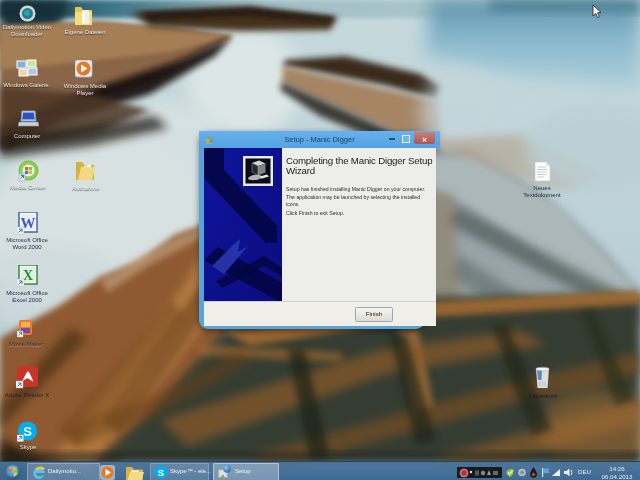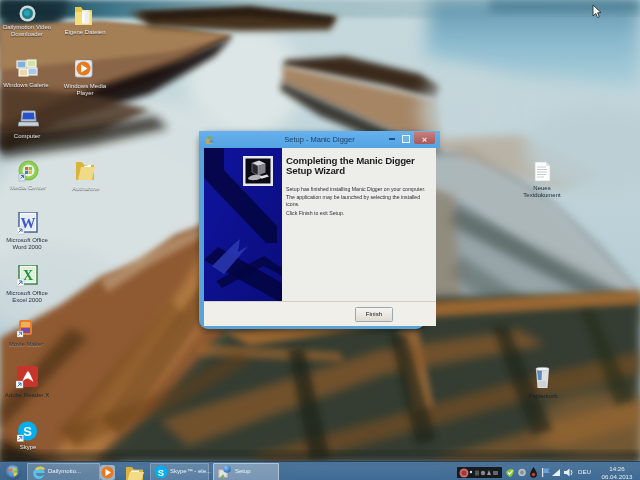--- a/index.html
+++ b/index.html
@@ -243,21 +243,21 @@
     <rect x="41.5" y="10.5" width="25" height="25" fill="#0a0a14"></rect>
     <g transform="translate(42,11)">
       <path d="M6,4 L13,1.5 L19.5,4.5 L12,7 Z" fill="#d4d4d8"></path>
       <path d="M12,7 L19.5,4.5 L19.5,13.5 L12,16.5 Z" fill="#808089"></path>
       <path d="M6,4 L12,7 L12,16.5 L6,13 Z" fill="#26262e" stroke="#a8a8b0" stroke-width=".5"></path>
       <path d="M2.5,18.5 C5,15.5 12,15 15,16.5 C17.5,18 14,20.5 9.5,21 C5,21.5 .5,20.5 2.5,18.5 Z" fill="#b2b2b8"></path>
       <path d="M13.5,17.5 L21,15.5 L23,17.5 L15.5,19.8 Z" fill="#e2e2e6"></path>
     </g>
   </svg>
 
-  <div class="abs" style="left:87px;top:24.5px;width:148px;font-size:9.7px;line-height:10.8px;font-weight:bold;color:#1c1c1c;letter-spacing:-.2px">Completing the Manic Digger Setup Wizard</div>
+  <div class="abs" style="left:87px;top:24.5px;width:148px;font-size:9.7px;line-height:10.8px;font-weight:normal;color:#1c1c1c;letter-spacing:-.2px">Completing the Manic Digger Setup Wizard</div>
   <div class="abs" style="left:87px;top:55px;width:150px;font-size:5.2px;line-height:7.5px;color:#2e2e2e">Setup has finished installing Manic Digger on your computer.<br>The application may be launched by selecting the installed<br>icons.</div>
   <div class="abs" style="left:87px;top:79px;width:140px;font-size:5.2px;color:#2e2e2e">Click Finish to exit Setup.</div>
 
   <div class="abs" style="left:4.5px;top:170px;width:232px;height:24px;background:#f0efe9;border-top:1px solid #d2d0c6"></div>
   <div class="abs" style="left:156px;top:176px;width:36px;height:12.5px;background:linear-gradient(#f6f5f1,#dedbd1);border:1px solid #9aa8b2;border-radius:1.5px;font-size:6.2px;color:#1a1a1a;text-align:center;line-height:12px">Finish</div>
 </div>
 
 <div class="abs" style="left:0;top:461px;width:640px;height:19px;background:linear-gradient(rgba(73,115,156,.93),rgba(56,100,143,.95));border-top:1px solid rgba(30,52,72,.7)">
   <svg class="abs" style="left:5px;top:1.5px" width="16" height="16">
     <defs>

